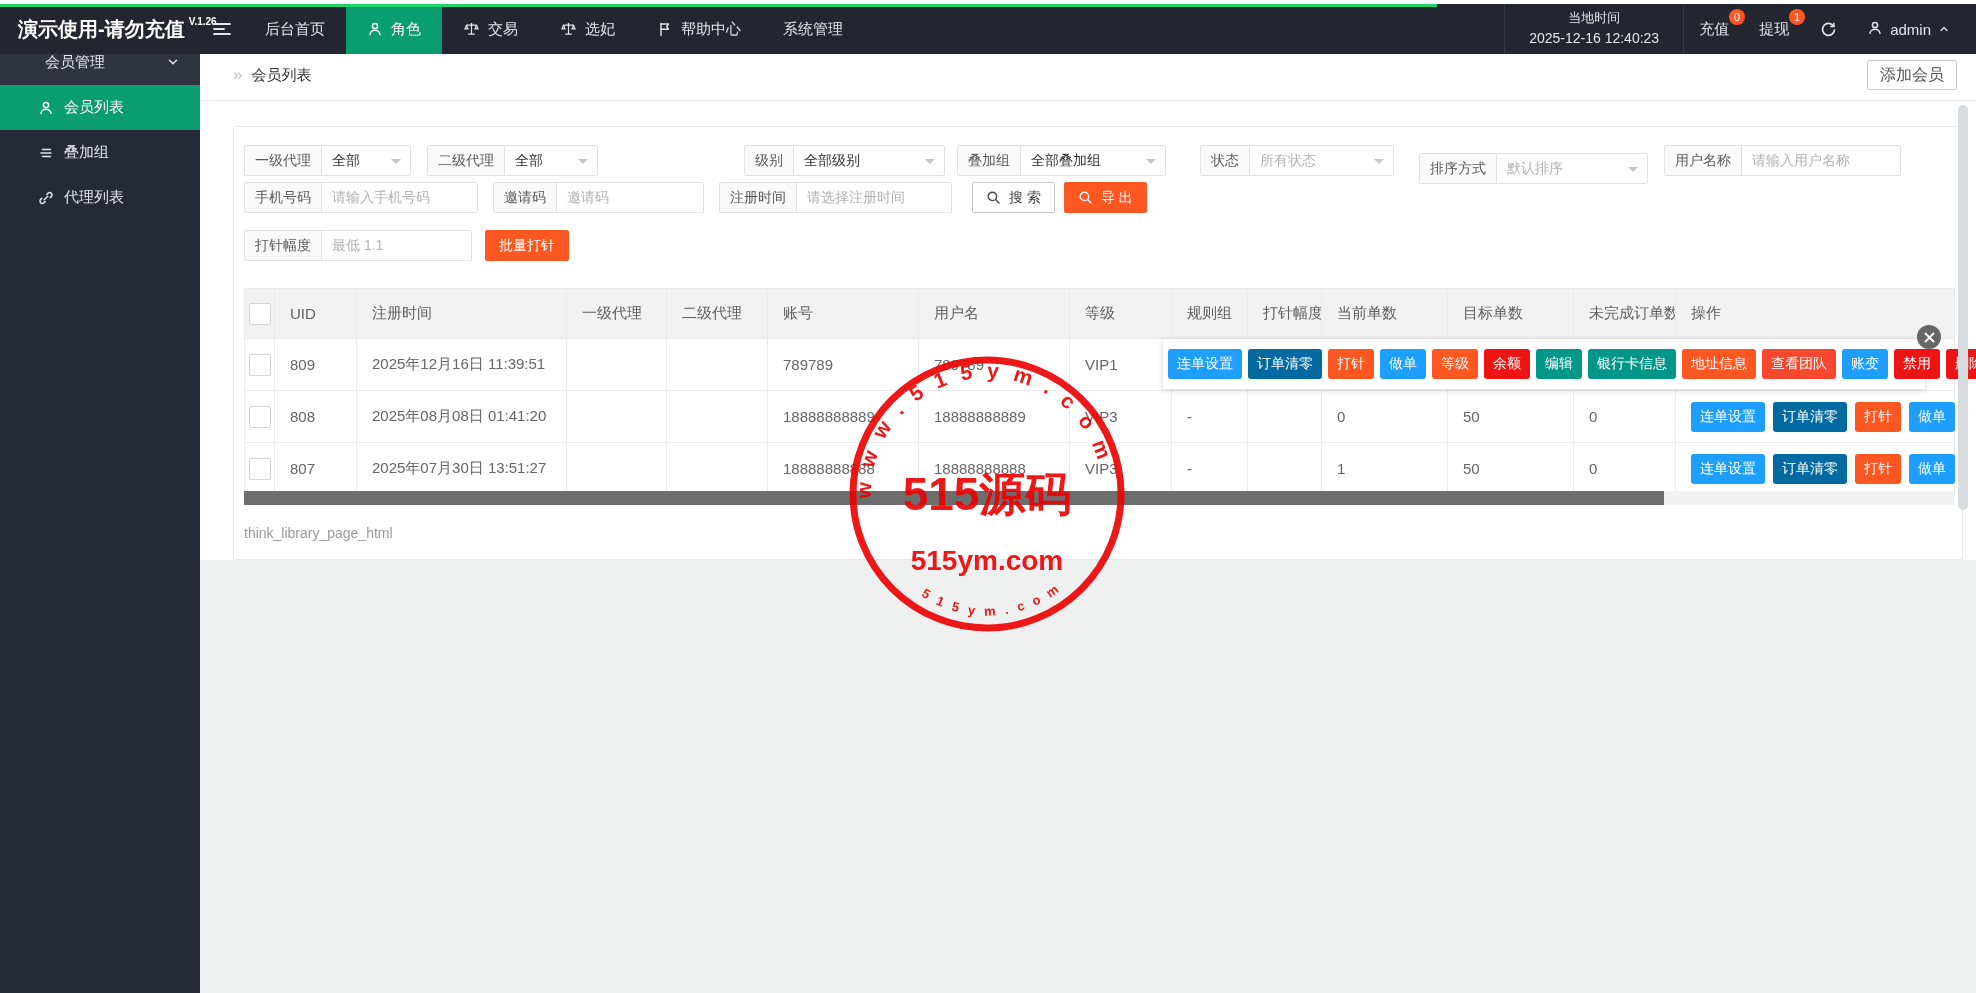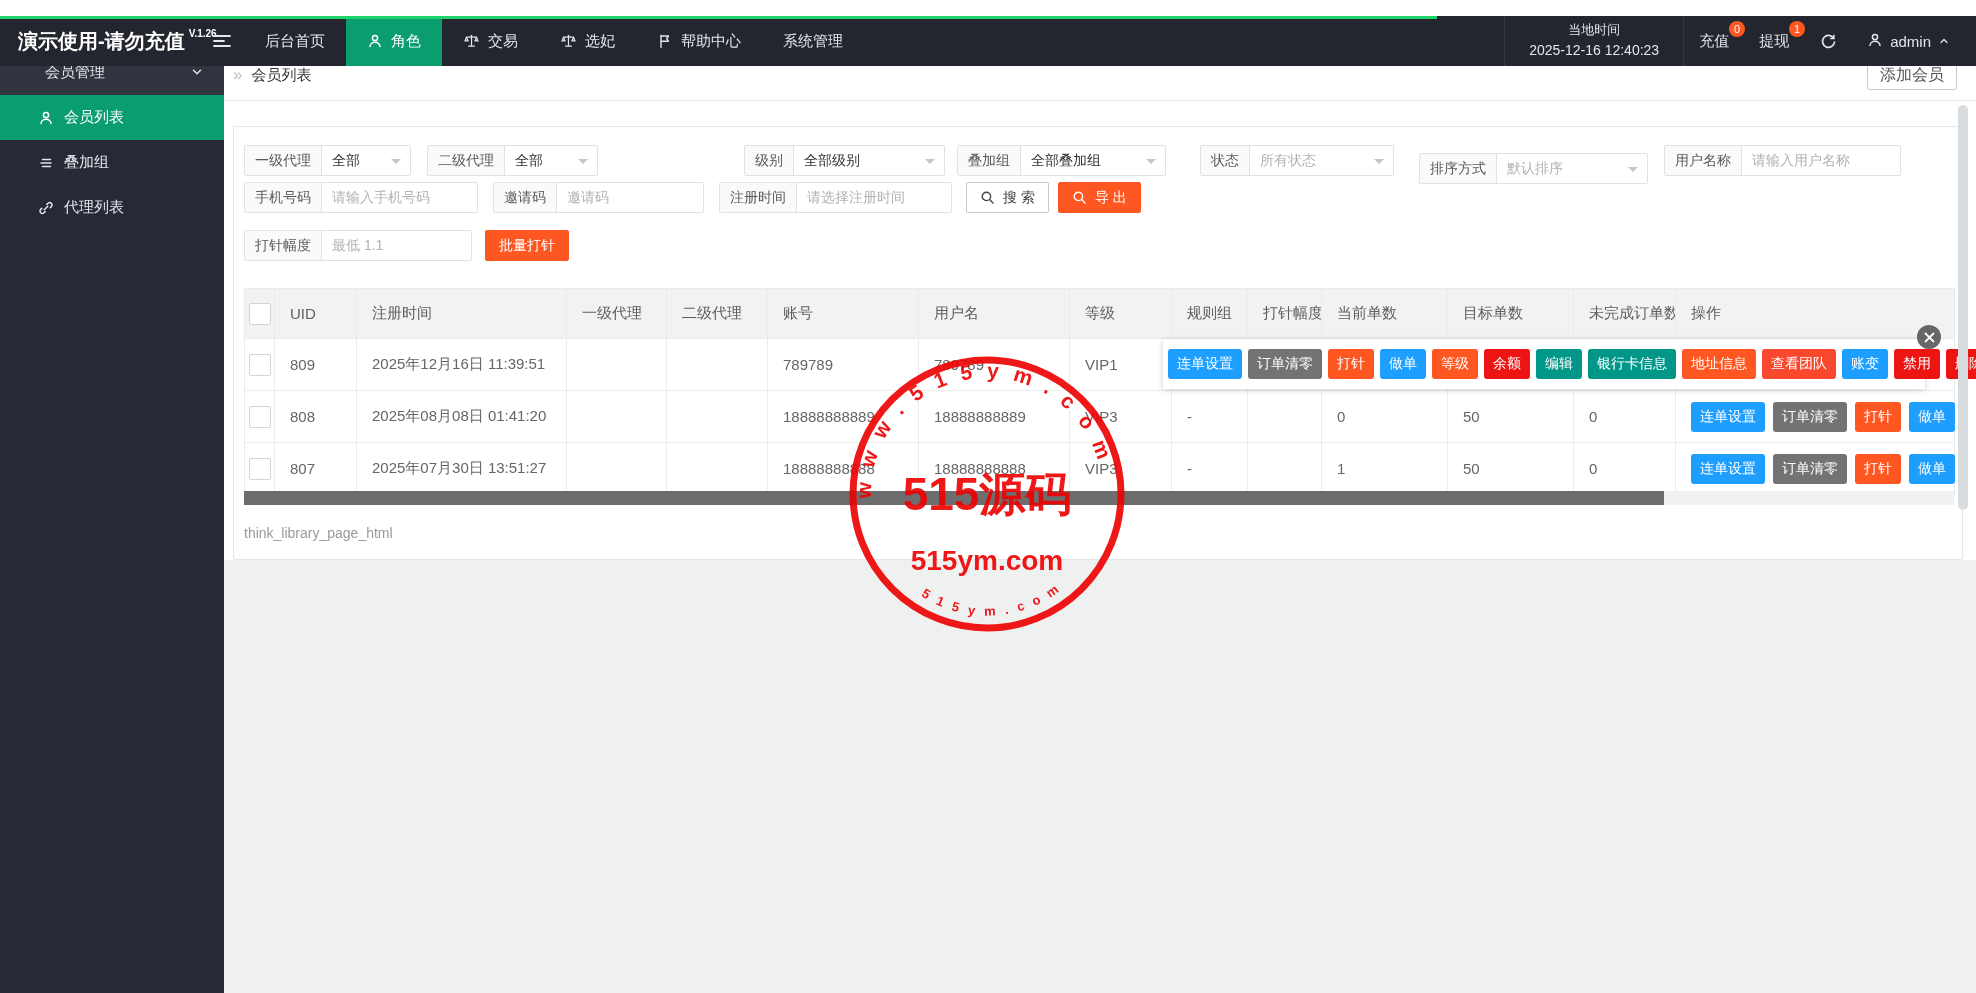--- a/index.html
+++ b/index.html
@@ -1,21 +1,21 @@
 <!DOCTYPE html>
 <html><head>
 <meta charset="utf-8">
 <style>
   html,body{margin:0;padding:0}
   body{width:1976px;height:993px;position:relative;overflow:hidden;background:#fff;
        font-family:"Liberation Sans","DejaVu Sans",sans-serif;-webkit-font-smoothing:antialiased}
   svg{display:block}
 
   
-  .topbar{position:absolute;left:0;top:16px;width:1976px;height:50px;background:#23262E;
+  .topbar{position:absolute;left:0;top:4px;width:1976px;height:50px;background:#23262E;
           color:#E3E5EA;display:flex;align-items:stretch;z-index:30}
   .progress{position:absolute;left:0;top:0;width:1437px;height:3px;background:#1FD36B;z-index:31}
   .brand{width:200px;display:flex;align-items:center;padding-left:18px;box-sizing:border-box;
          font-size:20px;font-weight:bold;color:#fff;white-space:nowrap}
   .version{font-size:10px;font-weight:bold;margin-left:4px;align-self:flex-start;margin-top:12px}
   .burger{width:44px;display:flex;align-items:center;justify-content:center;cursor:pointer}
   .nav{display:flex;align-items:stretch}
   .nav-item{display:flex;align-items:center;gap:8px;padding:0 21px;font-size:15px;cursor:pointer;white-space:nowrap}
   .nav-item.active{background:#0A9D70;color:#fff}
   .top-right{margin-left:auto;display:flex;align-items:center}
@@ -23,21 +23,21 @@
          border-left:1px solid #343845;border-right:1px solid #343845;line-height:1.55}
   .clock-label{font-size:13px}
   .clock-time{font-size:14px;white-space:nowrap}
   .quick{position:relative;padding:0 15px;font-size:15px;height:50px;display:flex;align-items:center;cursor:pointer}
   .badge{position:absolute;top:5px;right:-1px;min-width:16px;height:16px;border-radius:9px;background:#FF5722;
          color:#fff;font-size:11px;display:flex;align-items:center;justify-content:center;padding:0 3px;box-sizing:border-box}
   .refresh{padding:0 16px;display:flex;align-items:center;cursor:pointer}
   .userbox{display:flex;align-items:center;gap:7px;padding:0 26px 0 14px;font-size:15px;cursor:pointer}
 
   
-  .sidebar{position:absolute;left:0;top:50px;width:224px;bottom:0;background:#252A36;z-index:10}
+  .sidebar{position:absolute;left:0;top:40px;width:200px;bottom:0;background:#252A36;z-index:10}
   .side-item{height:45px;display:flex;align-items:center;font-size:15px;color:#E3E5EA;position:relative;cursor:pointer}
   .side-group{background:#30343F;padding-left:45px}
   .side-sub{padding-left:38px;gap:10px;background:#252A36}
   .side-sub.active{background:#0A9D70;color:#fff}
   .side-chev{position:absolute;right:20px;top:15px}
 
   
   .main{position:absolute;left:200px;top:50px;right:0;bottom:0;background:#fff}
   .lower{position:absolute;left:0;right:0;top:510px;bottom:0;background:#EFF1F1}
   .crumbbar{position:absolute;left:0;right:0;top:0;height:50px;background:#fff;border-bottom:1px solid #E8E8E8}
@@ -69,21 +69,21 @@
   .tbl{position:absolute;left:10px;top:161px;width:1710px;border-collapse:collapse;table-layout:fixed}
   .tbl th{height:50px;background:#F2F2F2;font-weight:normal;color:#5E5E5E;font-size:15px;text-align:left;
           padding:0 0 0 15px;border:1px solid #EBEBEB;box-sizing:border-box;white-space:nowrap;overflow:hidden}
   .tbl td{height:52px;color:#666;font-size:15px;padding:0 0 0 15px;border:1px solid #ECECEC;
           box-sizing:border-box;white-space:nowrap;overflow:visible}
   .tbl th.cb-cell,.tbl td.cb-cell{padding:0;text-align:center}
   .cbx{width:20px;height:20px;border:1px solid #D4D4D4;border-radius:2px;background:#fff;display:inline-block;
        vertical-align:middle;cursor:pointer}
   .abtn{color:#fff;font-size:14px;height:30px;padding:0 9px;border-radius:3px;display:inline-flex;
         align-items:center;border:none;cursor:pointer;white-space:nowrap;font-family:inherit}
-  .v-blue{background:#1E9FFF}.v-green{background:#737373}.v-orange{background:#FF5722}
+  .v-blue{background:#1E9FFF}.v-green{background:#0369a1}.v-orange{background:#FF5722}
   .v-red{background:#ED1414}.v-teal{background:#009688}.v-redorange{background:#F9482E}
   .acts{display:flex;gap:8px;align-items:center}
 
   
   .strip{position:absolute;left:929px;top:212px;width:762px;height:50px;background:#fff;z-index:5;
          display:flex;align-items:center;gap:6px;padding-left:5px;box-sizing:border-box;
          box-shadow:0 1px 6px rgba(0,0,0,.18)}
   .close-btn{position:absolute;left:1917px;top:325px;width:24px;height:24px;border-radius:50%;
              background:rgba(90,90,90,.92);color:#fff;display:flex;align-items:center;justify-content:center;
              z-index:21;cursor:pointer}
@@ -320,21 +320,21 @@
           <span class="f-field is-input" style="width: 146px;">
             <span class="ph">邀请码</span>
           </span>
         </div>
         <div class="f-box" style="margin-left: 15px;">
           <span class="f-label">注册时间</span>
           <span class="f-field is-input" style="width: 154px;">
             <span class="ph">请选择注册时间</span>
           </span>
         </div>
-        <div class="fbtn fbtn-white" style="margin-left: 14px;">
+        <div class="fbtn fbtn-white" style="margin-left: 20px;">
           <span style="display: inline-flex;">
             <svg width="15" height="15" viewBox="0 0 15 15" fill="none" stroke="currentColor" stroke-width="1.4" stroke-linecap="round">
               <circle cx="6.4" cy="6.4" r="4.2"></circle>
               <path d="M9.6 9.6l3.4 3.4"></path>
             </svg>
           </span>
           <span>搜 索</span>
         </div>
         <div class="fbtn fbtn-orange" style="margin-left: 9px;">
           <span style="display: inline-flex;">

